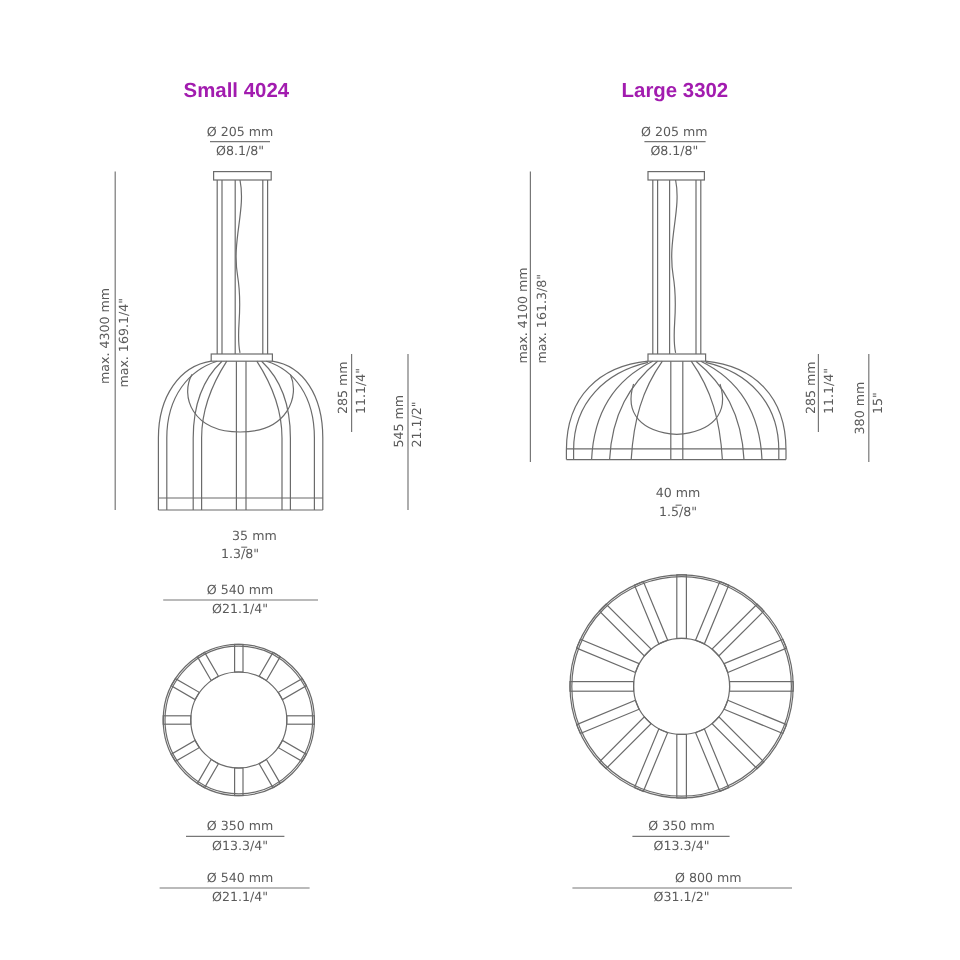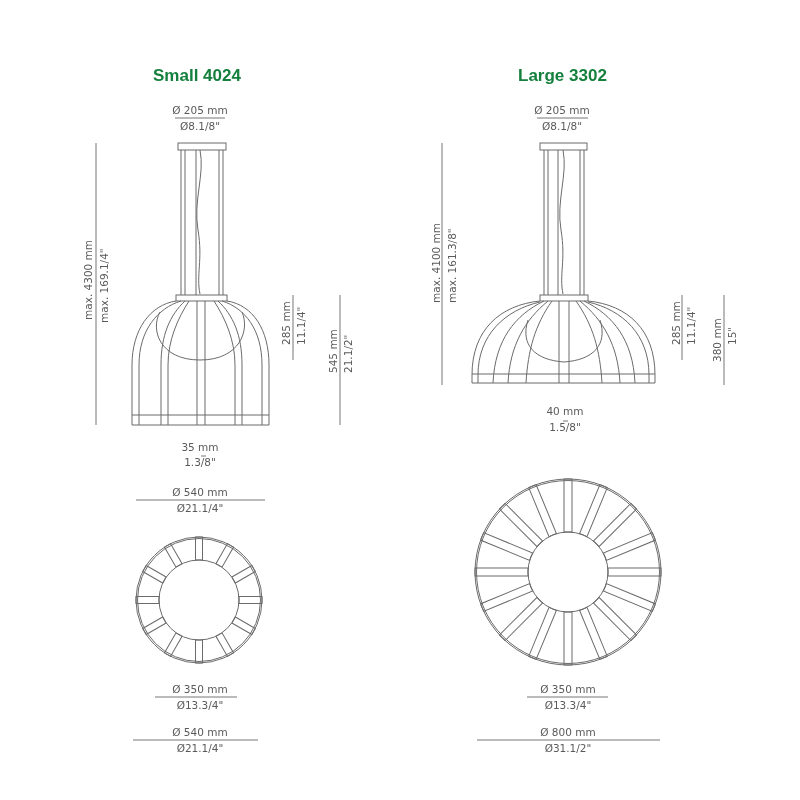--- a/index.html
+++ b/index.html
@@ -1,19 +1,19 @@
 <!DOCTYPE html>
 <html><head>
 <meta charset="utf-8">
 <style>
   html, body { margin:0; padding:0; background:#ffffff; }
   body { width:800px; height:800px; position:relative; overflow:hidden;
          font-family:"DejaVu Sans", sans-serif; color:#555; }
   .title { position:absolute; font-family:"Liberation Sans", sans-serif; font-weight:bold;
-           font-size:17px; color:#15803d; white-space:nowrap; }
+           font-size:17px; color:#a21caf; white-space:nowrap; }
   .lbl { position:absolute; font-size:10.5px; color:#5a5a5a; white-space:nowrap;
          font-family:"DejaVu Sans", sans-serif; text-align:center; line-height:13px; }
   .vlbl { position:absolute; font-size:10.5px; color:#5a5a5a; white-space:nowrap;
           transform-origin:0 0; transform:rotate(-90deg); line-height:13px;
           font-family:"DejaVu Sans", sans-serif; }
   svg.drawing { position:absolute; left:0; top:0; }
 </style>
 </head>
 <body>
 
@@ -149,21 +149,21 @@
 
 <div class="vlbl" style="left:82px; top:320px;">max. 4300 mm</div>
 <div class="vlbl" style="left:98px; top:323px;">max. 169.1/4"</div>
 
 <div class="vlbl" style="left:280px; top:345px;">285 mm</div>
 <div class="vlbl" style="left:295px; top:345px;">11.1/4"</div>
 
 <div class="vlbl" style="left:327px; top:373px;">545 mm</div>
 <div class="vlbl" style="left:342px; top:373px;">21.1/2"</div>
 
-<div class="lbl" style="left:160px; top:441px; width:80px;">35 mm</div>
+<div class="lbl" style="left:172px; top:441px; width:80px;">35 mm</div>
 <div class="lbl" style="left:160px; top:456px; width:80px;">1.3/8"</div>
 
 <div class="lbl" style="left:150px; top:486px; width:100px;">Ø 540 mm</div>
 <div class="lbl" style="left:150px; top:502px; width:100px;">Ø21.1/4"</div>
 
 <div class="lbl" style="left:150px; top:683px; width:100px;">Ø 350 mm</div>
 <div class="lbl" style="left:150px; top:699px; width:100px;">Ø13.3/4"</div>
 
 <div class="lbl" style="left:150px; top:726px; width:100px;">Ø 540 mm</div>
 <div class="lbl" style="left:150px; top:742px; width:100px;">Ø21.1/4"</div>
@@ -181,14 +181,14 @@
 
 <div class="vlbl" style="left:711px; top:362px;">380 mm</div>
 <div class="vlbl" style="left:726px; top:345px;">15"</div>
 
 <div class="lbl" style="left:525px; top:405px; width:80px;">40 mm</div>
 <div class="lbl" style="left:525px; top:421px; width:80px;">1.5/8"</div>
 
 <div class="lbl" style="left:518px; top:683px; width:100px;">Ø 350 mm</div>
 <div class="lbl" style="left:518px; top:699px; width:100px;">Ø13.3/4"</div>
 
-<div class="lbl" style="left:518px; top:726px; width:100px;">Ø 800 mm</div>
+<div class="lbl" style="left:518px; top:726px; width:100px;text-align:right;">Ø 800 mm</div>
 <div class="lbl" style="left:518px; top:742px; width:100px;">Ø31.1/2"</div>
 
 </body></html>

